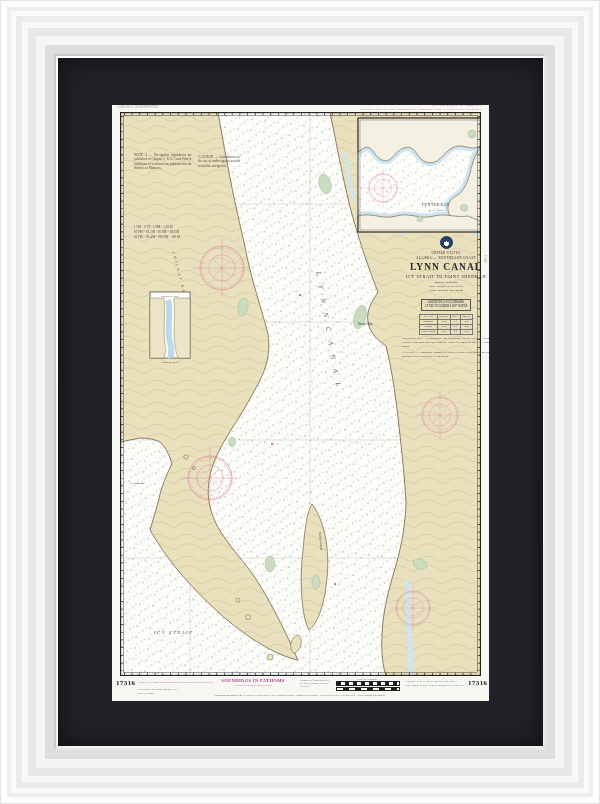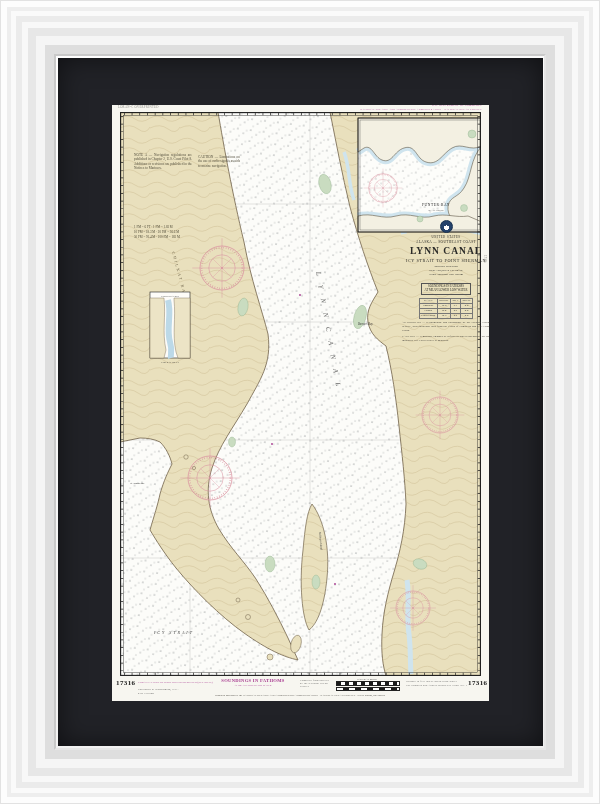--- a/index.html
+++ b/index.html
@@ -24,21 +24,21 @@
   
   .paper{position:absolute;left:112px;top:105px;width:377px;height:596px;
     background:#f7f6f0;color:#2b2b2b;}
   .paper .abs{position:absolute;}
   .tinygrey{color:#8a8a84;font-size:3px;letter-spacing:.3px;white-space:nowrap;}
   .magenta{color:#a7398f;}
   .chartnum{font-weight:bold;font-size:7px;color:#1a1a1a;letter-spacing:.4px;}
   .note-block{font-size:3.4px;line-height:1.25;color:#55503f;text-align:justify;}
   .mono-block{font-size:3.2px;line-height:1.5;color:#4e4936;white-space:pre-line;}
   
-  .tblock{position:absolute;left:290px;top:115px;width:88px;text-align:center;color:#2a2a28;}
+  .tblock{position:absolute;left:290px;top:131px;width:88px;text-align:center;color:#2a2a28;}
   .tblock .logo{width:11px;height:11px;margin:0 auto 2px auto;border-radius:50%;
     background:radial-gradient(circle at 50% 62%, #ffffff 0 2.4px, #24426b 2.5px);
     border:.5px solid #16304f;}
   .t-country{font-size:3px;letter-spacing:.5px;}
   .t-region{font-size:3.4px;letter-spacing:.4px;margin-top:1px;}
   .t-title{font-size:9.5px;font-weight:bold;letter-spacing:1px;margin-top:2px;}
   .t-sub{font-size:4.2px;letter-spacing:.6px;margin-top:1.5px;}
   .t-proj{font-size:2.9px;margin-top:2.5px;line-height:1.35;}
   .t-sound{border:.5px solid #555;display:inline-block;padding:1px 3px;margin-top:2.5px;
     font-size:3px;line-height:1.3;}

